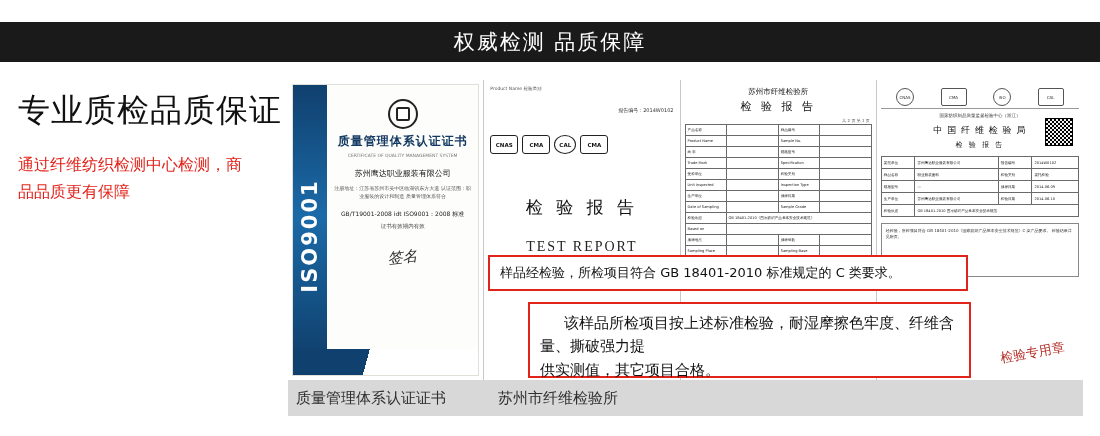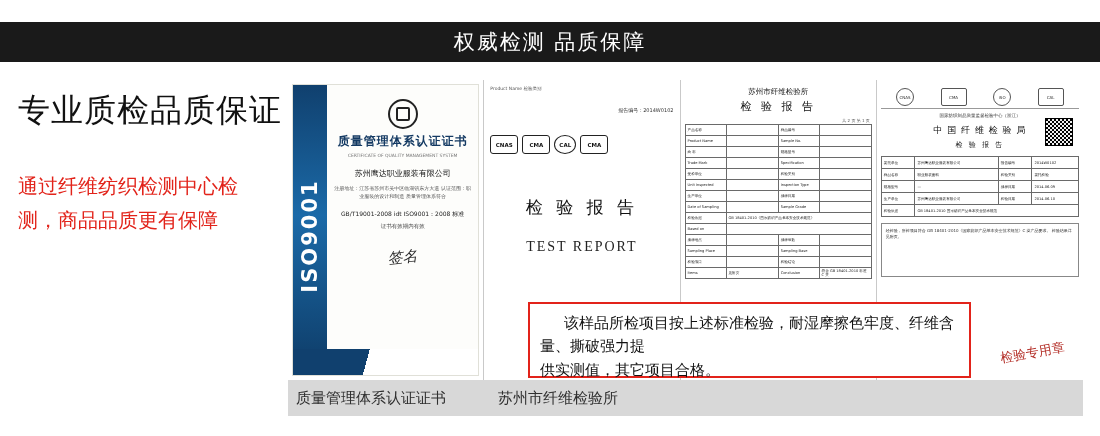--- a/index.html
+++ b/index.html
@@ -48,22 +48,22 @@
   }
   .headline {
     font-size: 32px;
     color: #111111;
     letter-spacing: 1px;
     line-height: 1.15;
     font-family: "DejaVu Sans", sans-serif;
     white-space: nowrap;
   }
   .subtext {
-    margin-top: 40px;
-    font-size: 20px;
+    margin-top: 22px;
+    font-size: 16px;
     color: #e2231a;
     line-height: 1.7;
     font-family: "DejaVu Sans", sans-serif;
     width: 235px;
   }
   
   .collage {
     position: absolute;
     left: 288px;
     top: 80px;
@@ -684,20 +684,23 @@
             </tbody>
           </table>
           <div class="c4-note">经检验，所检项目符合 GB 18401-2010《国家纺织产品基本安全技术规范》C 类产品要求。
 检验结果详见附页。</div>
           <div class="c4-stamp">检验专用章</div>
         </div>
       </div>
 
     </div>
 
+    <div class="callout callout-1">
+      <span>样品经检验，所检项目符合 GB 18401-2010 标准规定的 C 类要求。</span>
+    </div>
 
     <div class="callout callout-2">
       <span class="indent">该样品所检项目按上述标准检验，耐湿摩擦色牢度、纤维含量、撕破强力提</span>
       <span>供实测值，其它项目合格。</span>
       <span class="indent">检验结果详见附页。</span>
     </div>
 
     <div class="caption-strip">
       <span class="cap1">质量管理体系认证证书</span>
       <span class="cap2">苏州市纤维检验所</span>

